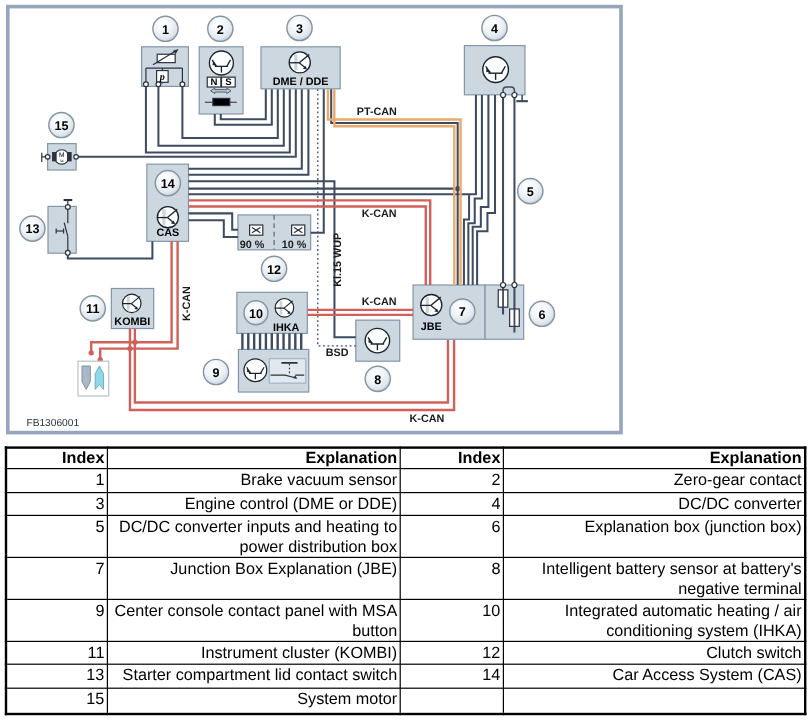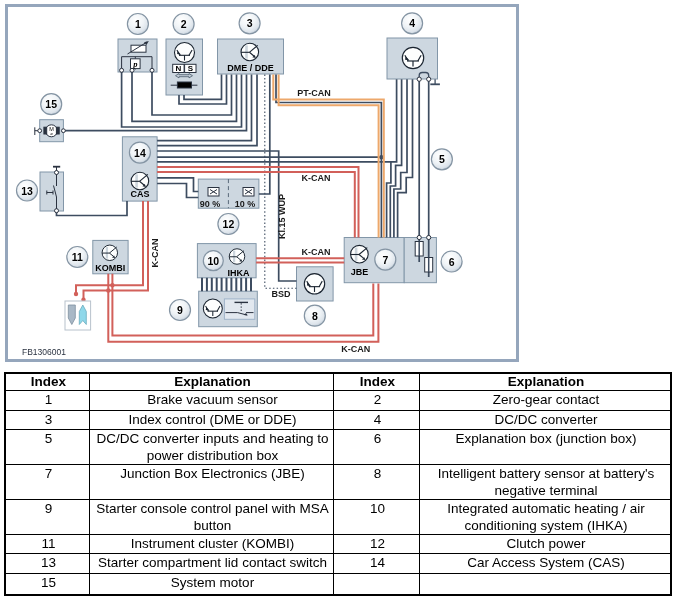--- a/index.html
+++ b/index.html
@@ -1,20 +1,20 @@
 <!DOCTYPE html>
 <html><head>
 <meta charset="utf-8">
 <style>
 html,body{margin:0;padding:0;background:#fff;width:675px;height:602px;overflow:hidden;}
 body{font-family:"Liberation Sans",sans-serif;-webkit-font-smoothing:antialiased;}
 #wrap{position:relative;width:675px;height:602px;}
 #diag{position:absolute;left:0;top:0;}
 table{border-collapse:collapse;position:absolute;left:4px;top:372px;width:666px;table-layout:fixed;font-size:13.5px;color:#000;border:2px solid #000;}
-td,th{border:1px solid #000;padding:0px 2px 0px 4px;vertical-align:top;text-align:center;font-weight:normal;line-height:17px;}
+td,th{border:1px solid #000;padding:0px 2px 0px 4px;vertical-align:top;text-align:right;font-weight:normal;line-height:17px;}
 th{font-weight:bold;height:13px;line-height:16px;}
 td{height:19px;}
 tr.d td{height:34px;}
 tr.s2 td{height:18px;}
 tr.last td{height:20px;}
 .c1{width:77px;}.c2{width:237px;}.c3{width:79px;}.c4{width:244px;}
 </style>
 </head>
 <body>
 <div id="wrap">
@@ -323,47 +323,47 @@
           <th class="c4">Explanation</th>
         </tr>
 <tr>
           <td>1</td>
           <td>Brake vacuum sensor</td>
           <td>2</td>
           <td>Zero-gear contact</td>
         </tr>
 <tr class="s2">
           <td>3</td>
-          <td>Index control (DME or DDE)</td>
+          <td>Engine control (DME or DDE)</td>
           <td>4</td>
           <td>DC/DC converter</td>
         </tr>
 <tr class="d">
           <td>5</td>
           <td>DC/DC converter inputs and heating to power distribution box</td>
           <td>6</td>
           <td>Explanation box (junction box)</td>
         </tr>
 <tr class="d">
           <td>7</td>
-          <td>Junction Box Electronics (JBE)</td>
+          <td>Junction Box Explanation (JBE)</td>
           <td>8</td>
           <td>Intelligent battery sensor at battery's negative terminal</td>
         </tr>
 <tr class="d">
           <td>9</td>
-          <td>Starter console control panel with MSA button</td>
+          <td>Center console contact panel with MSA button</td>
           <td>10</td>
           <td>Integrated automatic heating / air conditioning system (IHKA)</td>
         </tr>
 <tr class="s2">
           <td>11</td>
           <td>Instrument cluster (KOMBI)</td>
           <td>12</td>
-          <td>Clutch power</td>
+          <td>Clutch switch</td>
         </tr>
 <tr>
           <td>13</td>
           <td>Starter compartment lid contact switch</td>
           <td>14</td>
           <td>Car Access System (CAS)</td>
         </tr>
 <tr class="last">
           <td>15</td>
           <td>System motor</td>

